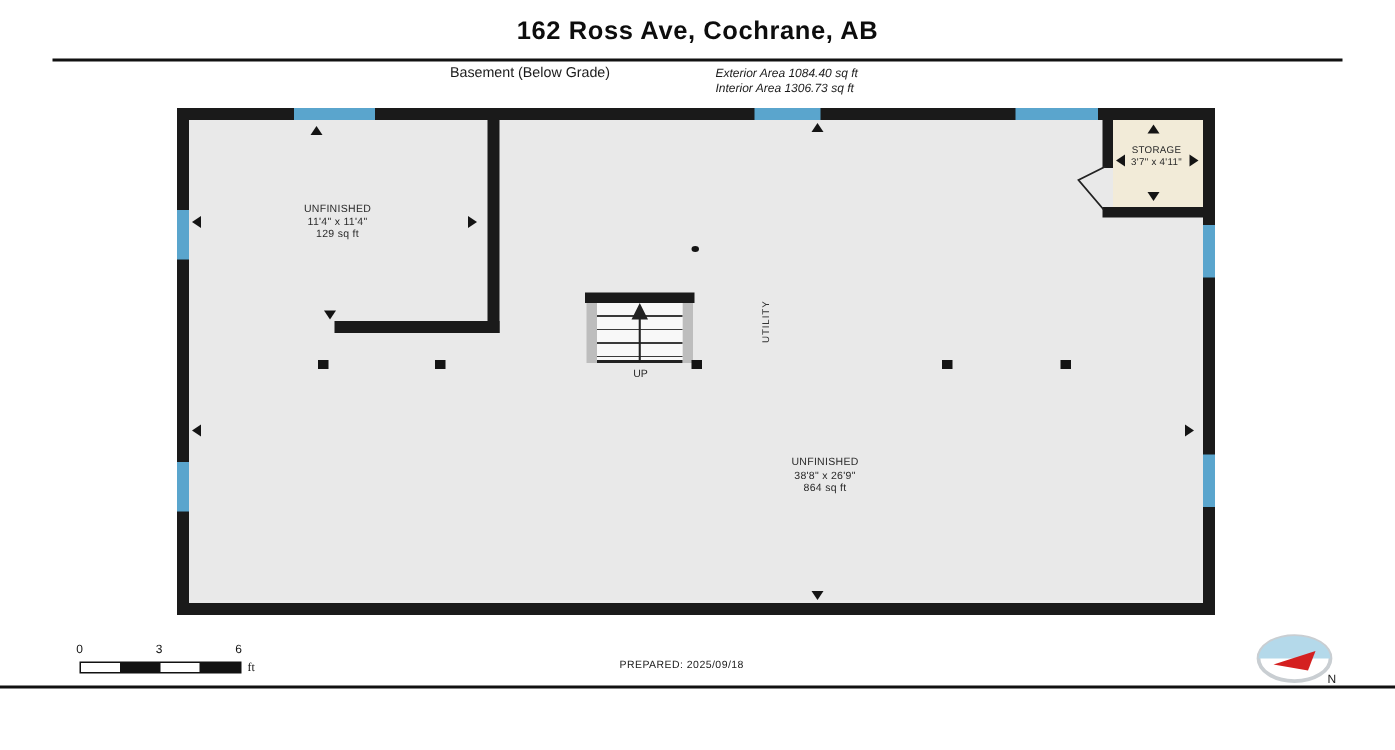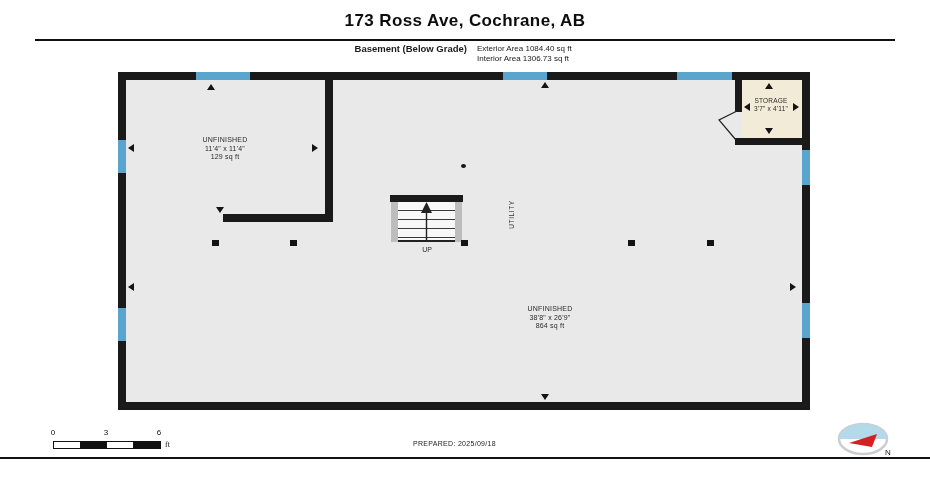--- a/index.html
+++ b/index.html
@@ -12,43 +12,43 @@
   .storagefloor{position:absolute;background:var(--storage_floor,#f2ebd8);}
   .post{position:absolute;width:7px;height:6px;background:#141414;}
   .dot{position:absolute;width:5px;height:4px;background:#141414;border-radius:50%;}
   .tri{position:absolute;width:0;height:0;}
   .tri-up{border-left:4px solid transparent;border-right:4px solid transparent;border-bottom:6px solid #141414;}
   .tri-down{border-left:4px solid transparent;border-right:4px solid transparent;border-top:6px solid #141414;}
   .tri-left{border-top:4px solid transparent;border-bottom:4px solid transparent;border-right:6px solid #141414;}
   .tri-right{border-top:4px solid transparent;border-bottom:4px solid transparent;border-left:6px solid #141414;}
   .title{position:absolute;left:0;top:11px;width:100%;text-align:center;font-size:17px;font-weight:bold;letter-spacing:.4px;color:#0d0d0d;}
   .rule{position:absolute;background:#111;}
-  .sub-bold{position:absolute;left:300px;top:43px;width:167px;text-align:right;font-size:9.5px;font-weight:bold;color:#1a1a1a;}
-  .areas{position:absolute;left:477px;top:44px;font-size:8px;line-height:10px;color:#1a1a1a;}
+  .sub-bold{position:absolute;left:300px;top:43px;width:167px;text-align:left;font-size:9.5px;font-weight:normal;color:#1a1a1a;}
+  .areas{position:absolute;left:477px;top:44px;font-size:8px;line-height:10px;color:#1a1a1a;font-style:italic;}
   .roomlabel{position:absolute;text-align:center;font-size:7px;line-height:8.5px;letter-spacing:.2px;color:#2a2a2a;}
   .roomlabel.small{font-size:6.5px;line-height:8px;}
   .rail{position:absolute;background:#bdbdbd;}
   .treads{position:absolute;background:#f8f8f8;border-bottom:2px solid #222;
           background-image:repeating-linear-gradient(to bottom,transparent 0,transparent 8px,#3a3a3a 8px,#3a3a3a 9px);}
   .uplabel{position:absolute;left:412px;top:246px;width:30px;text-align:center;font-size:7px;color:#2a2a2a;}
   .utility{position:absolute;left:491px;top:194px;width:40px;height:40px;display:flex;align-items:center;justify-content:center;}
   .utility span{transform:rotate(-90deg);font-size:6.5px;letter-spacing:.6px;color:#333;white-space:nowrap;}
   .tick{position:absolute;top:428px;font-size:8px;color:#111;text-align:center;width:12px;}
   .scalebar{position:absolute;left:53px;top:441px;width:106px;height:6px;border:1px solid #111;background:#fff;}
   .seg{position:absolute;top:0;height:6px;background:#111;}
   .ftlabel{position:absolute;left:165px;top:440px;font-size:8px;color:#111;font-family:Liberation Serif, serif;}
   .prepared{position:absolute;left:413px;top:440px;font-size:7px;letter-spacing:.3px;color:#222;}
   .disclaimer{position:absolute;left:35px;top:462px;width:760px;font-size:8px;color:#222;}
 </style>
 </head>
 <body>
 
 <div class="page">
 
-  <div class="title">173 Ross Ave, Cochrane, AB</div>
+  <div class="title">162 Ross Ave, Cochrane, AB</div>
   <div class="rule" style="left:35px;top:39px;width:860px;height:2px;"></div>
   <div class="sub-bold">Basement (Below Grade)</div>
   <div class="areas">
     <div>Exterior Area 1084.40 sq ft</div>
     <div>Interior Area 1306.73 sq ft</div>
   </div>
 
   <div class="floor" style="left:126px;top:80px;width:676px;height:324px;"></div>
 
   <div class="wall" style="left:118px;top:72px;width:692px;height:8px;"></div>

